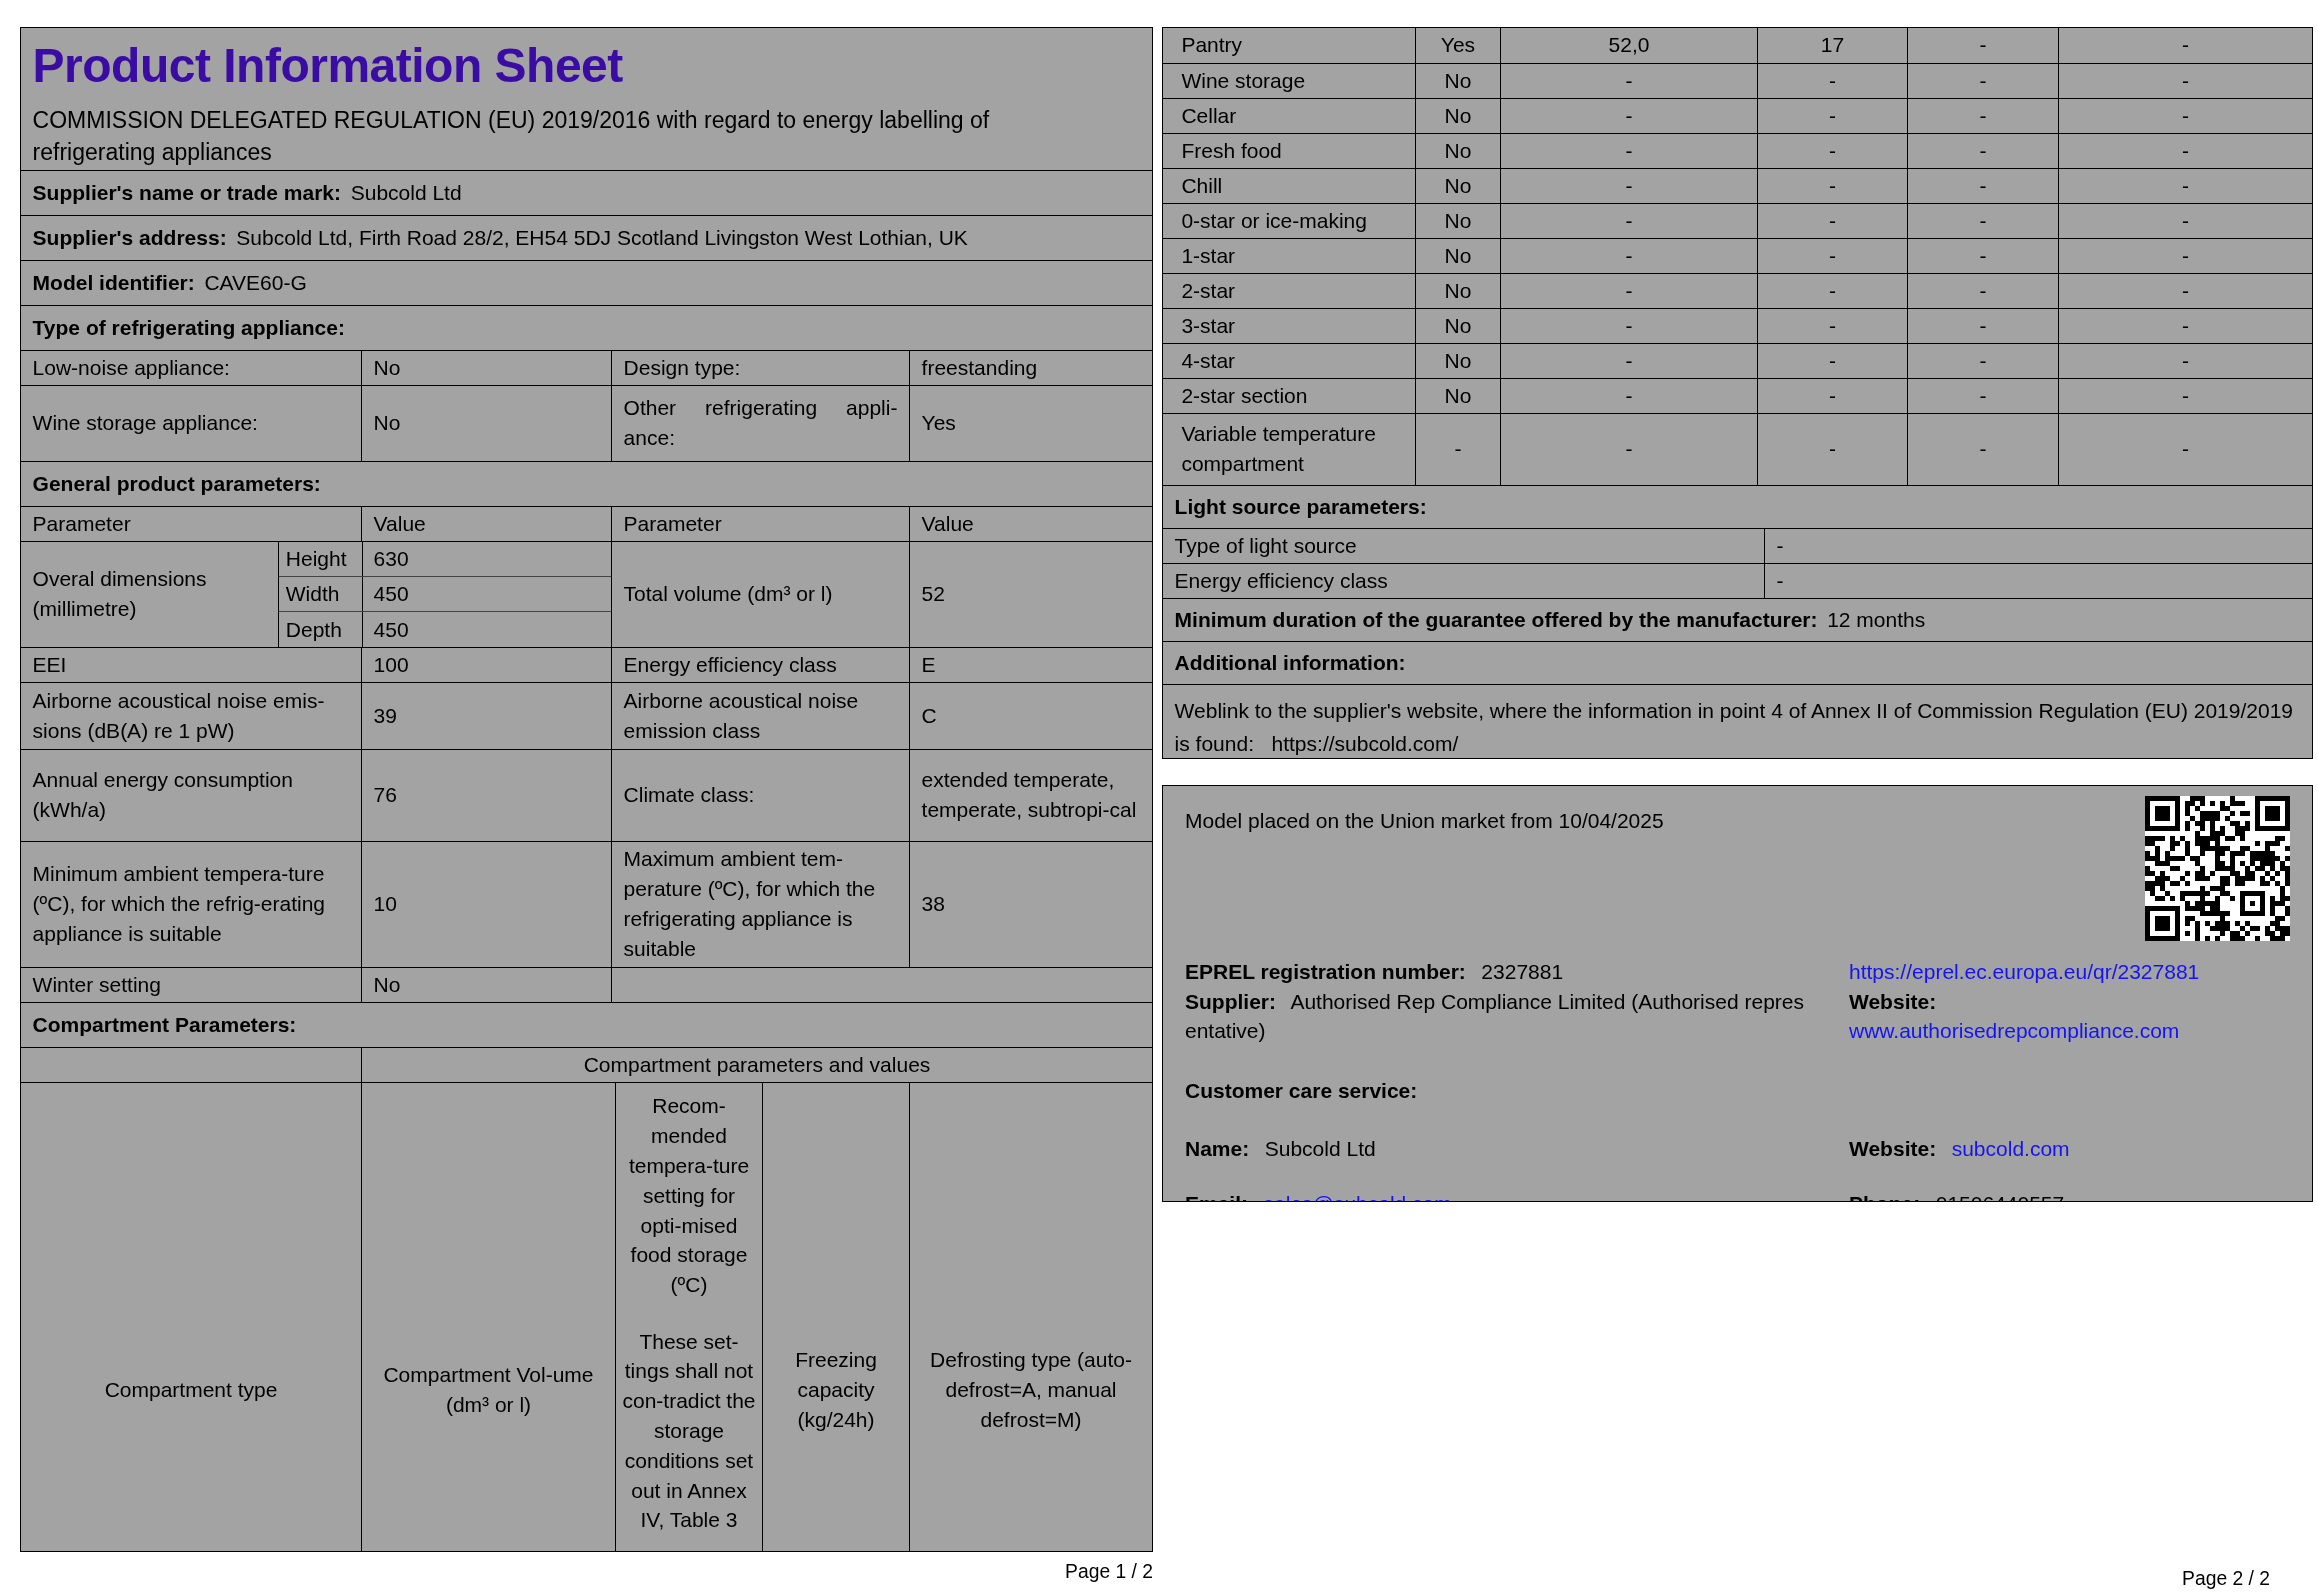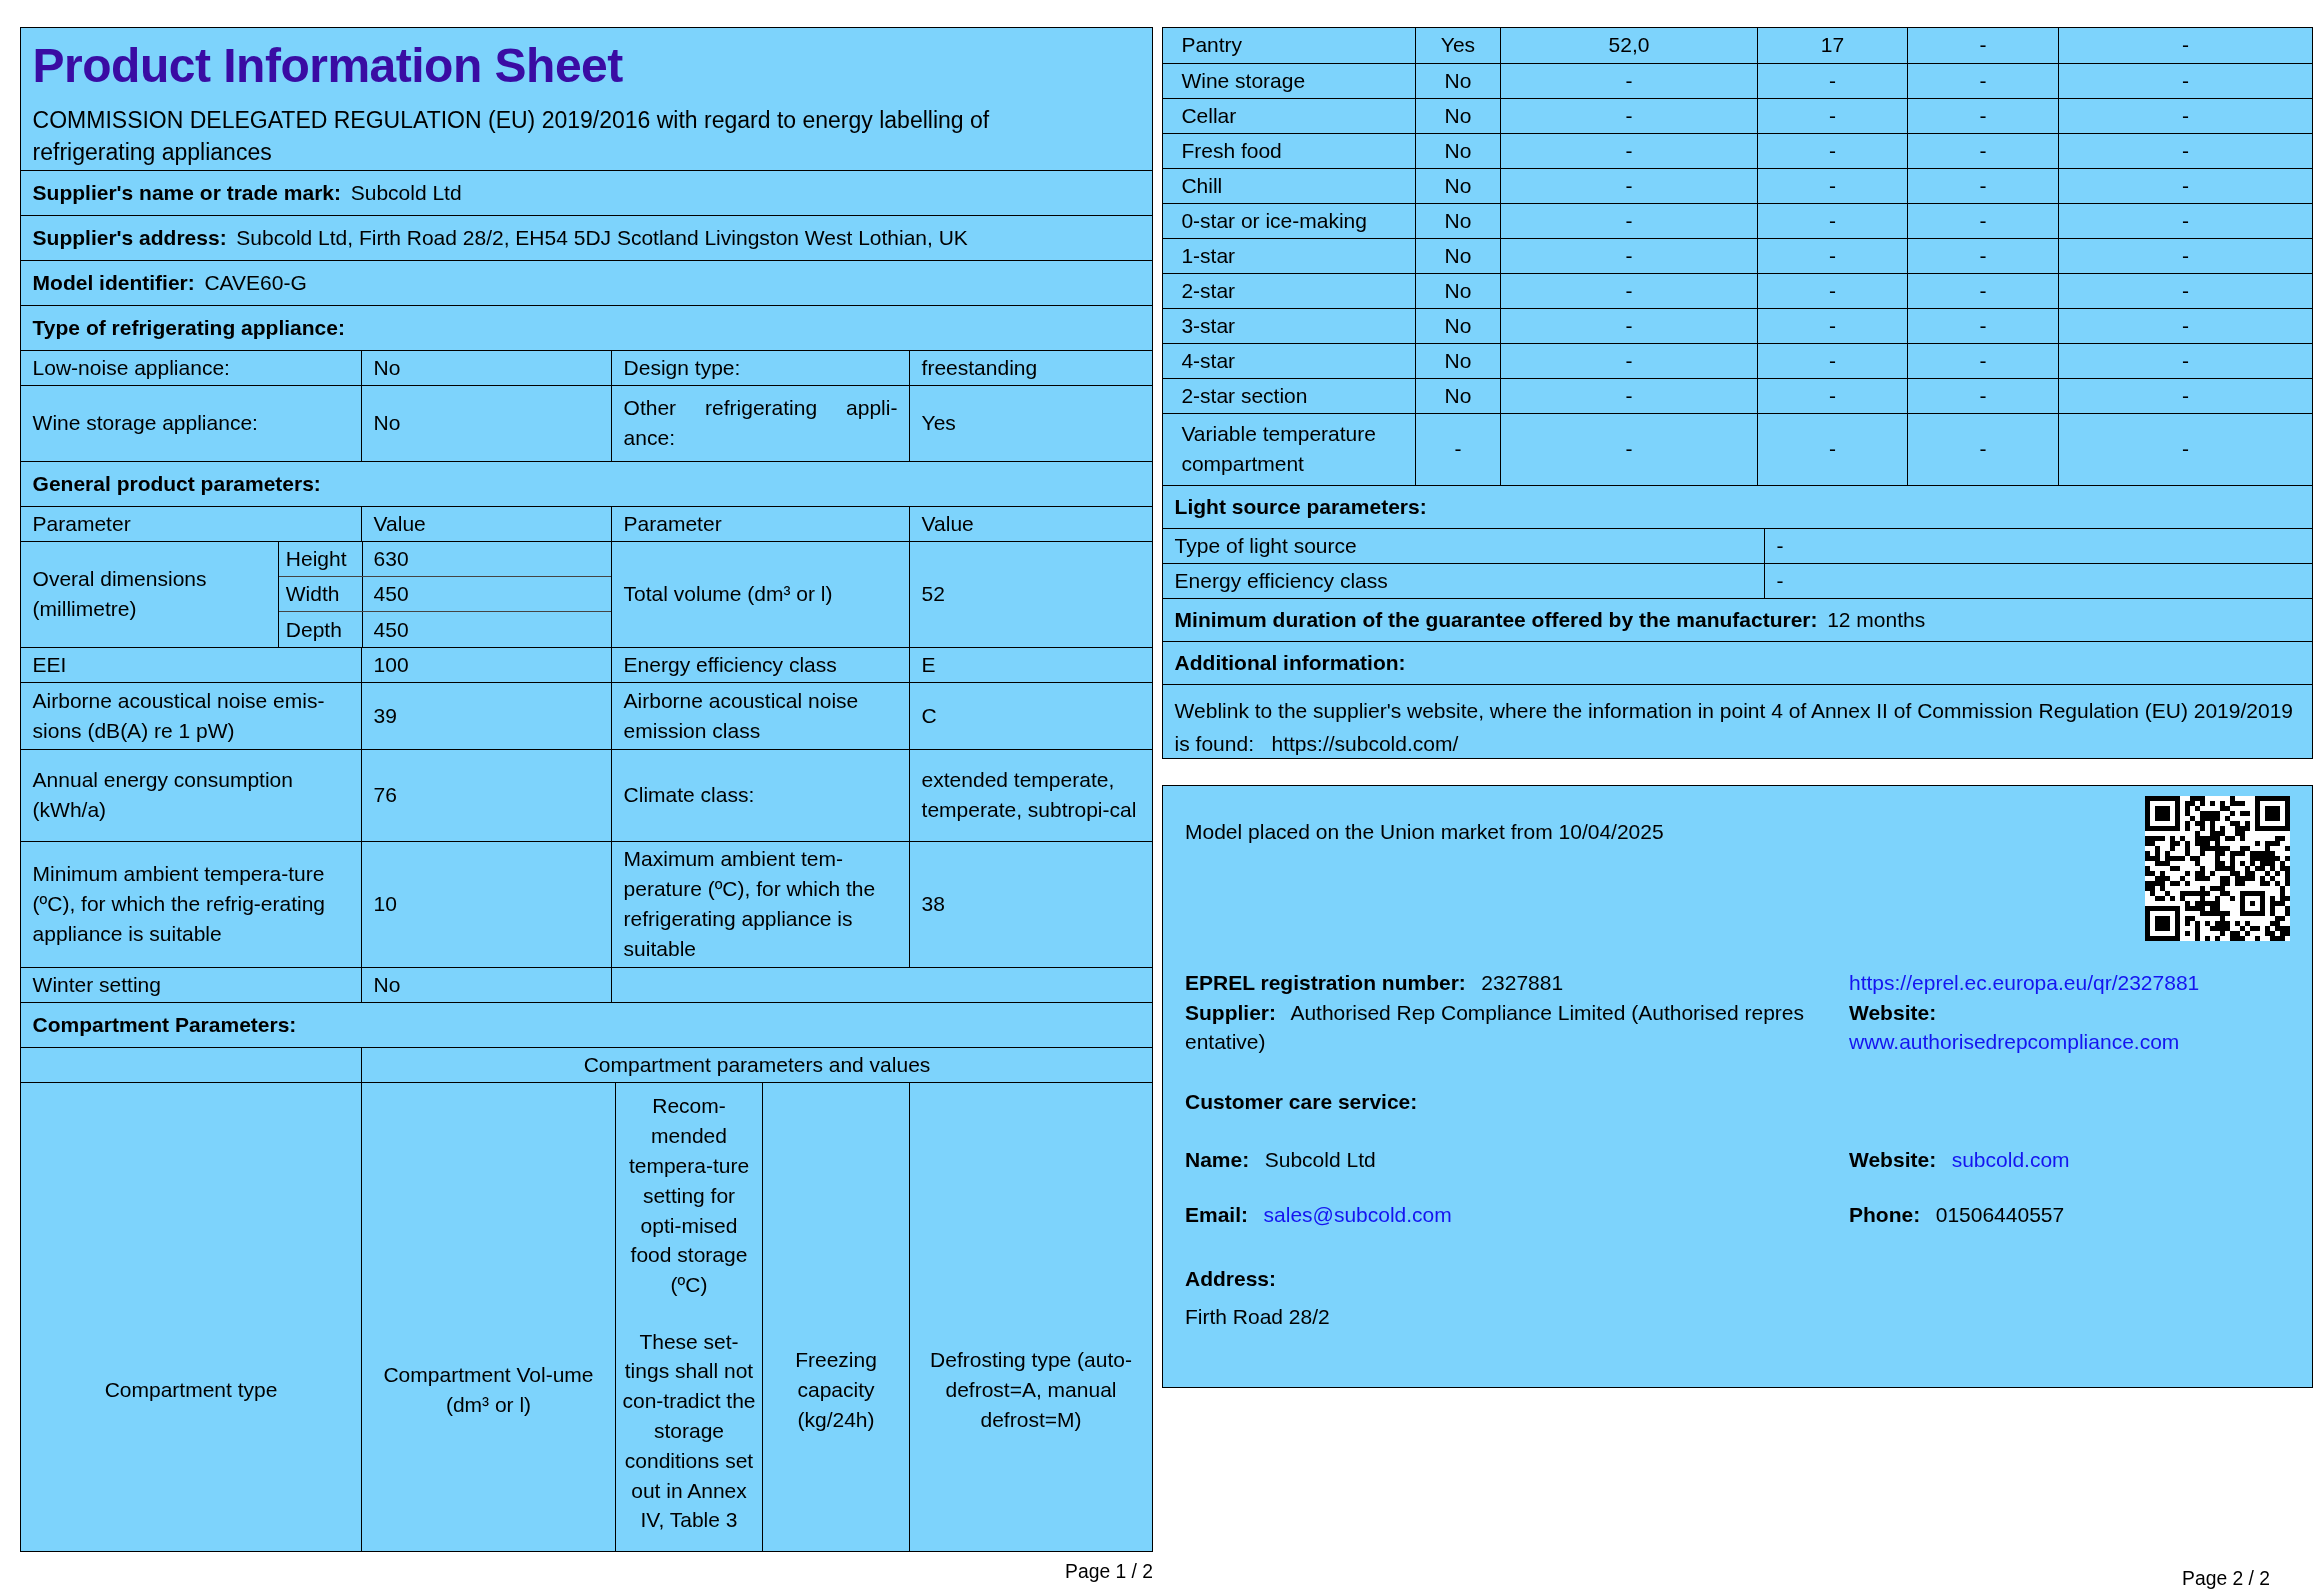--- a/index.html
+++ b/index.html
@@ -1,22 +1,22 @@
 <!DOCTYPE html>
 <html style="font-size:7.7px"><head>
 <meta charset="utf-8">
 <style>
   *{box-sizing:border-box}
   html,body{margin:0;padding:0}
   body{width:2319px;height:1594px;position:relative;background:#ffffff;color:#000;
        font-family:"Liberation Sans",sans-serif;font-size:21px;line-height:1.42;}
-  .page{position:absolute;border:1.9px solid #000;background:#7dd3fc;display:flex;flex-direction:column;overflow:hidden}
+  .page{position:absolute;border:1.9px solid #000;background:#a3a3a3;display:flex;flex-direction:column;overflow:hidden}
   .p1{left:20px;top:26.6px;width:1133px;height:1525px}
   .p2a{left:1162px;top:26.6px;width:1151px;height:732px}
-  .p2b{left:1162px;top:785px;width:1151px;height:603px;display:block;padding:31px 22px}
+  .p2b{left:1162px;top:785px;width:1151px;height:417px;display:block;padding:20px 22px}
   
   .r{display:flex;border-top:1.4px solid #000;flex:none;overflow:hidden}
   .r.nt{border-top:none}
   .r.bt4{border-top-width:1.9px}
   .c{border-left:1px solid #000;padding:3.9px 11.6px;display:flex;align-items:center;overflow:hidden}
   .c:first-child{border-left:none}
   .full{flex:1}
   .lbl{font-weight:bold;margin-right:9.7px;white-space:nowrap}
   .grow{flex:1}
   

